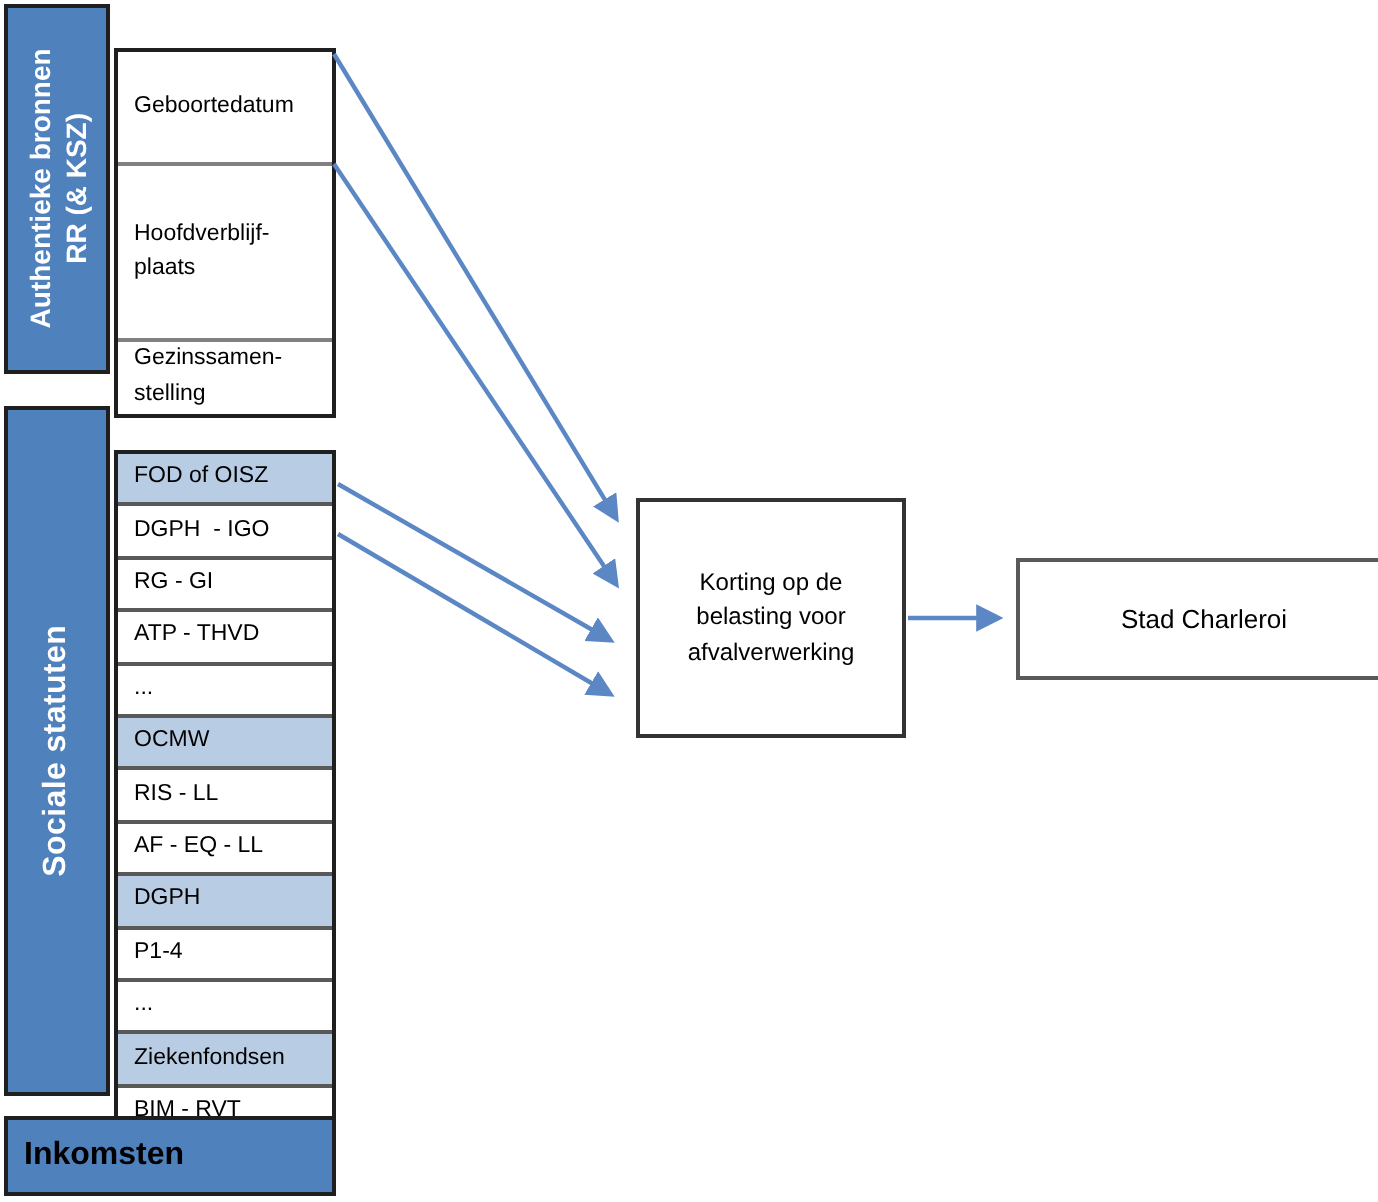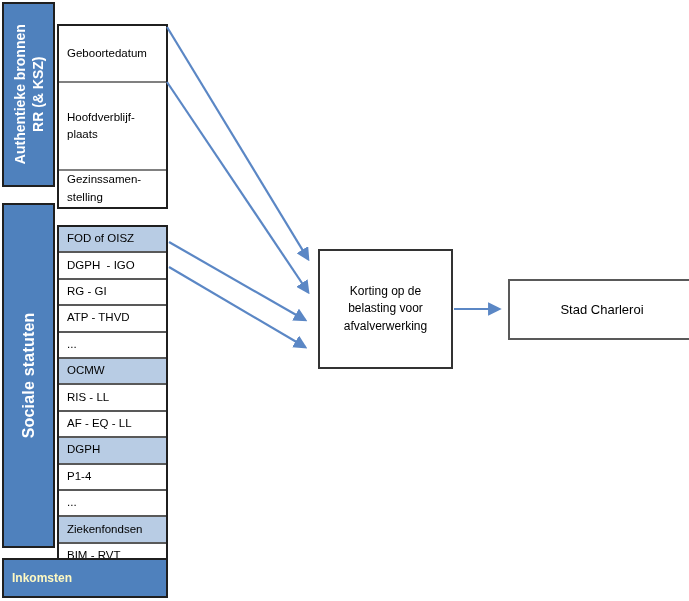--- a/index.html
+++ b/index.html
@@ -66,22 +66,22 @@
   .cell.hdr { background: #B8CCE4; }
   
   .hbar {
     position: absolute;
     background: #4F81BD;
     border: 2px solid #1f1f1f;
     box-sizing: border-box;
     display: flex;
     align-items: center;
     padding-left: 8px;
-    color: #fef9c3;
-    font-size: 12px;
+    color: #000000;
+    font-size: 16px;
     font-weight: 700;
   }
   
   .flowbox {
     position: absolute;
     background: #ffffff;
     box-sizing: border-box;
     display: flex;
     align-items: center;
     justify-content: center;

